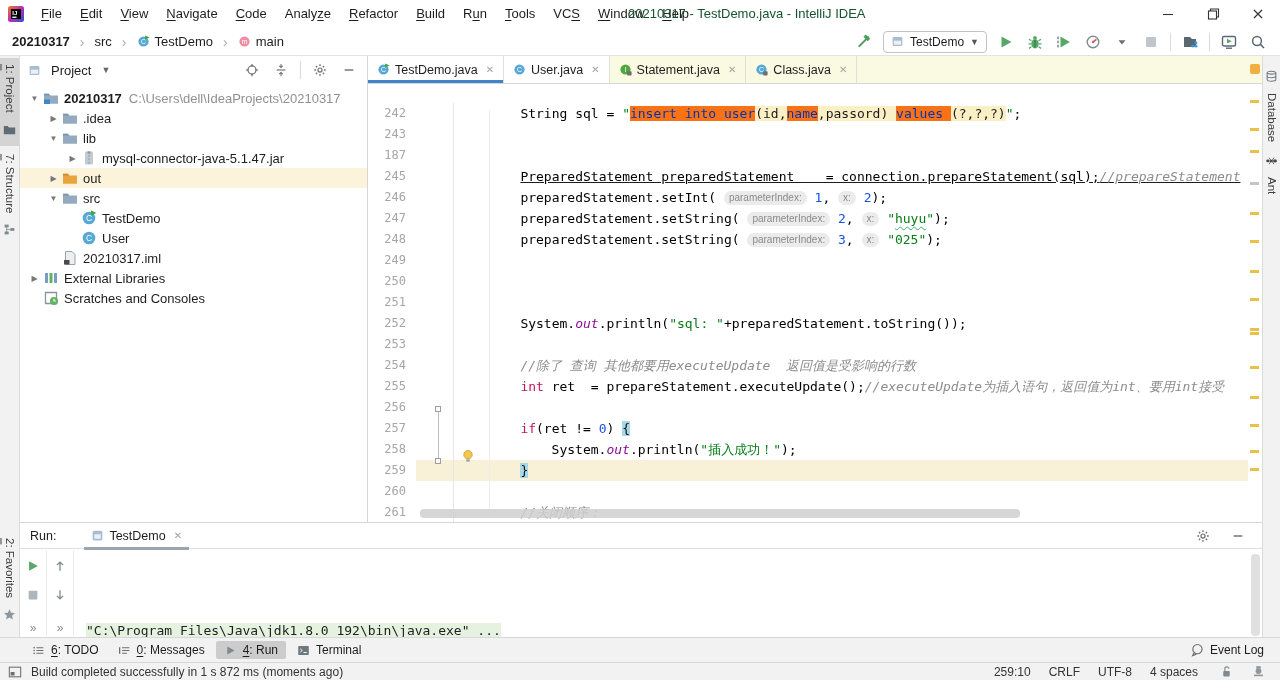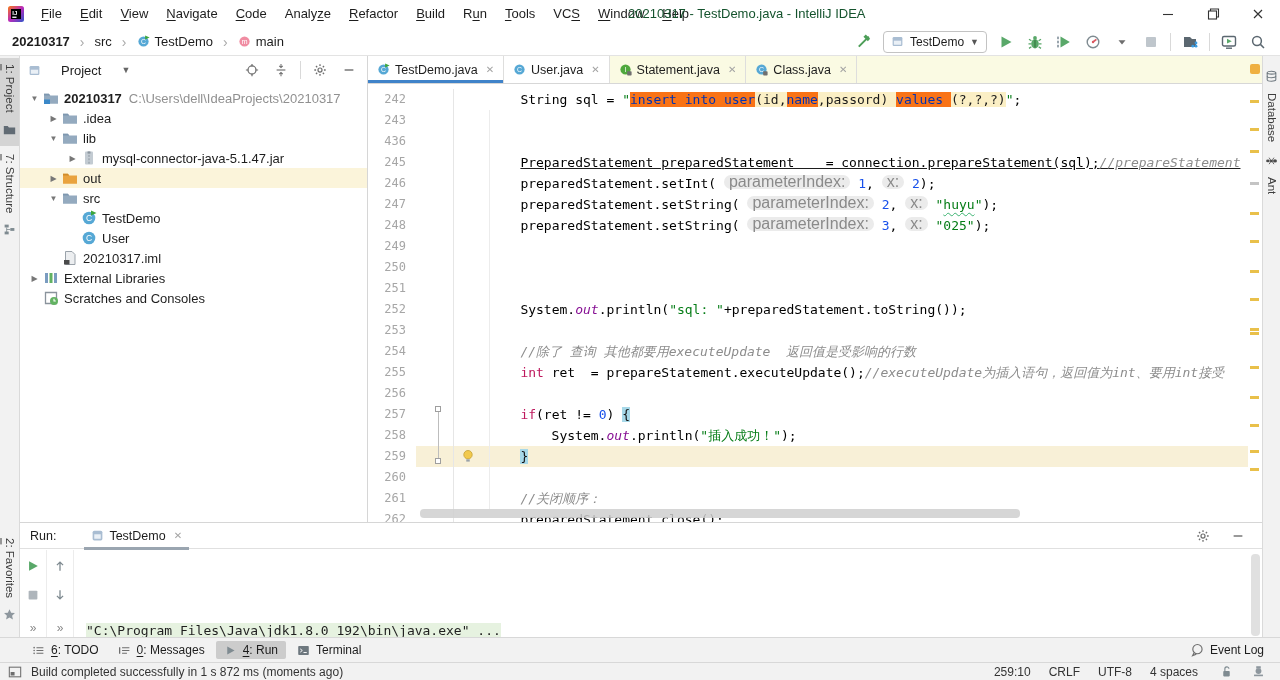--- a/index.html
+++ b/index.html
@@ -35,55 +35,55 @@
   .stripe{position:absolute;top:56px;height:581px;background:#f2f2f2;z-index:5;}
   .stripe-left{left:0;width:20px;border-right:1px solid #dadada;}
   .stripe-right{right:0;width:18px;border-left:1px solid #dadada;}
   .stripe-item{position:absolute;left:0;width:100%;writing-mode:vertical-rl;display:flex;align-items:center;gap:6px;font-size:11.5px;color:#3c3c3c;padding:6px 1px;cursor:default;}
   .stripe-item.active{background:#d4d4d4;}
   .stripe-item .ic{margin:4px 0;}
   .stripe-item u{text-underline-offset:2px;}
 
   
   .project{position:absolute;left:20px;top:56px;width:348px;height:466px;background:#fff;border-right:1px solid #d6d6d6;overflow:hidden;}
-  .proj-header{height:28px;display:flex;align-items:center;gap:20px;padding:0 8px;}
+  .proj-header{height:28px;display:flex;align-items:center;gap:10px;padding:0 8px;}
   .proj-header .caret{font-size:9px;color:#666;}
   .ph-icons{margin-left:auto;display:flex;align-items:center;gap:9px;}
   .tree{padding-top:4px;}
   .tree-row{height:20px;display:flex;align-items:center;white-space:nowrap;cursor:default;}
   .tree-row.hl{background:#fbf4da;}
   .tw-arrow{width:17px;flex:none;text-align:center;font-size:8px;color:#777;}
   .tree-row .ic{margin-right:5px;}
   .tree-label.b{font-weight:bold;}
   .tree-suffix{color:#909090;margin-left:7px;}
 
   
   .editor{position:absolute;left:368px;top:56px;right:18px;height:466px;background:#fff;}
   .tabs{height:28px;display:flex;background:#fafae3;border-bottom:1px solid #d7d7d7;}
   .tab{display:flex;align-items:center;gap:5px;padding:0 9px;font-size:12.5px;background:#fff;border-right:1px solid #dededd;cursor:default;}
   .tab.ro{background:#fafae3;}
   .tab.active{box-shadow:inset 0 -3px 0 #4083c9;}
   .tab-close{color:#a3a3a3;font-size:10px;margin-left:3px;}
-  .codewrap{position:absolute;top:28px;left:0;right:14px;bottom:0;overflow:hidden;padding-top:5px;}
+  .codewrap{position:absolute;top:28px;left:0;right:14px;bottom:0;overflow:hidden;padding-top:19px;}
   .crow{display:flex;height:21px;white-space:pre;font-family:"DejaVu Sans Mono",monospace;font-size:13px;line-height:21px;}
   .crow.cur{background:linear-gradient(to right,#ffffff 48px,#f8f0d7 48px);}
   .ln{width:48px;flex:none;text-align:right;padding-right:10px;color:#a6a6a6;font-size:12px;font-family:"DejaVu Sans Mono",monospace;}
   .fold{width:38px;flex:none;border-right:1px solid #e6e6e6;}
   .ctext{padding-left:4px;}
   .sg-p{color:#000000;}
   .sg-k{color:#be185d;}
   .sg-s{color:#067d17;}
   .sg-n{color:#1750eb;}
   .sg-c{color:#8c8c8c;font-style:italic;}
   .sg-f{color:#871094;font-style:italic;}
   .sg-qk{color:#0033b3;background:#f97316;}
   .sg-qp{color:#1a1a1a;background:#fbefc5;}
   .sg-sw{color:#067d17;text-decoration:underline wavy #3cb371 1px;text-underline-offset:3px;}
   .sg-b{color:#111;background:#a7d8e8;}
-  .sg-h{display:inline-block;background:#ebebeb;color:#8a8a8a;border-radius:7px;font-family:"Liberation Sans",sans-serif;font-size:16px;line-height:14px;padding:0 5px;vertical-align:1px;}
+  .sg-h{display:inline-block;background:#ebebeb;color:#8a8a8a;border-radius:7px;font-family:"Liberation Sans",sans-serif;font-size:10px;line-height:14px;padding:0 5px;vertical-align:1px;}
   .indent-guide{position:absolute;left:121px;top:26px;height:399px;width:1px;background:#ececec;}
   .fold-line{position:absolute;left:70px;top:326px;width:1px;height:54px;background:#bdbdbd;}
   .fold-mark{position:absolute;width:6px;height:6px;border:1px solid #9e9e9e;background:#fff;left:67px;}
   .bulb{position:absolute;left:93px;top:365px;}
   .hscroll{position:absolute;left:52px;top:425px;width:600px;height:9px;background:#cfcfcf;border-radius:4px;opacity:.85;}
   .estripe{position:absolute;top:0;right:0;width:14px;bottom:0;}
   .emark{position:absolute;left:2px;width:9px;height:3px;background:#e9c04a;}
   .eind{position:absolute;right:2px;top:8px;width:10px;height:10px;background:#efb041;border-radius:2px;}
 
   
@@ -567,21 +567,21 @@
             </svg>
           </span>
           <span>Class.java</span>
           <span class="tab-close">✕</span>
         </span>
       </div>
     <div class="codewrap" id="codewrap">
       <div class="indent-guide"></div>
     <div class="crow"><span class="ln">242</span><span class="fold"></span><span class="ctext" style="padding-left: 66.4px;"><span class="sg-p">String sql = </span><span class="sg-s">"</span><span class="sg-qk">insert into user</span><span class="sg-qp">(id,</span><span class="sg-qk">name</span><span class="sg-qp">,passord) </span><span class="sg-qk">values </span><span class="sg-qp">(?,?,?)</span><span class="sg-s">"</span><span class="sg-p">;</span></span></div>
         <div class="crow"><span class="ln">243</span><span class="fold"></span><span class="ctext" style="padding-left: 4px;"></span></div>
-        <div class="crow"><span class="ln">436</span><span class="fold"></span><span class="ctext" style="padding-left: 4px;"></span></div>
+        <div class="crow"><span class="ln">187</span><span class="fold"></span><span class="ctext" style="padding-left: 4px;"></span></div>
         <div class="crow"><span class="ln">245</span><span class="fold"></span><span class="ctext" style="padding-left: 66.4px; text-decoration: underline;"><span class="sg-p">PreparedStatement preparedStatement    = connection.prepareStatement(sql);</span><span class="sg-c">//prepareStatement</span></span></div>
         <div class="crow"><span class="ln">246</span><span class="fold"></span><span class="ctext" style="padding-left: 66.4px;"><span class="sg-p">preparedStatement.setInt( </span><span class="sg-h">parameterIndex:</span><span class="sg-p"> </span><span class="sg-n">1</span><span class="sg-p">, </span><span class="sg-h">x:</span><span class="sg-p"> </span><span class="sg-n">2</span><span class="sg-p">);</span></span></div>
         <div class="crow"><span class="ln">247</span><span class="fold"></span><span class="ctext" style="padding-left: 66.4px;"><span class="sg-p">preparedStatement.setString( </span><span class="sg-h">parameterIndex:</span><span class="sg-p"> </span><span class="sg-n">2</span><span class="sg-p">, </span><span class="sg-h">x:</span><span class="sg-p"> </span><span class="sg-s">"</span><span class="sg-sw">huyu</span><span class="sg-s">"</span><span class="sg-p">);</span></span></div>
         <div class="crow"><span class="ln">248</span><span class="fold"></span><span class="ctext" style="padding-left: 66.4px;"><span class="sg-p">preparedStatement.setString( </span><span class="sg-h">parameterIndex:</span><span class="sg-p"> </span><span class="sg-n">3</span><span class="sg-p">, </span><span class="sg-h">x:</span><span class="sg-p"> </span><span class="sg-s">"025"</span><span class="sg-p">);</span></span></div>
         <div class="crow"><span class="ln">249</span><span class="fold"></span><span class="ctext" style="padding-left: 4px;"></span></div>
         <div class="crow"><span class="ln">250</span><span class="fold"></span><span class="ctext" style="padding-left: 4px;"></span></div>
         <div class="crow"><span class="ln">251</span><span class="fold"></span><span class="ctext" style="padding-left: 4px;"></span></div>
         <div class="crow"><span class="ln">252</span><span class="fold"></span><span class="ctext" style="padding-left: 66.4px;"><span class="sg-p">System.</span><span class="sg-f">out</span><span class="sg-p">.println(</span><span class="sg-s">"sql: "</span><span class="sg-p">+preparedStatement.toString());</span></span></div>
         <div class="crow"><span class="ln">253</span><span class="fold"></span><span class="ctext" style="padding-left: 4px;"></span></div>
         <div class="crow"><span class="ln">254</span><span class="fold"></span><span class="ctext" style="padding-left: 66.4px;"><span class="sg-c">//除了 查询 其他都要用executeUpdate  返回值是受影响的行数</span></span></div>

